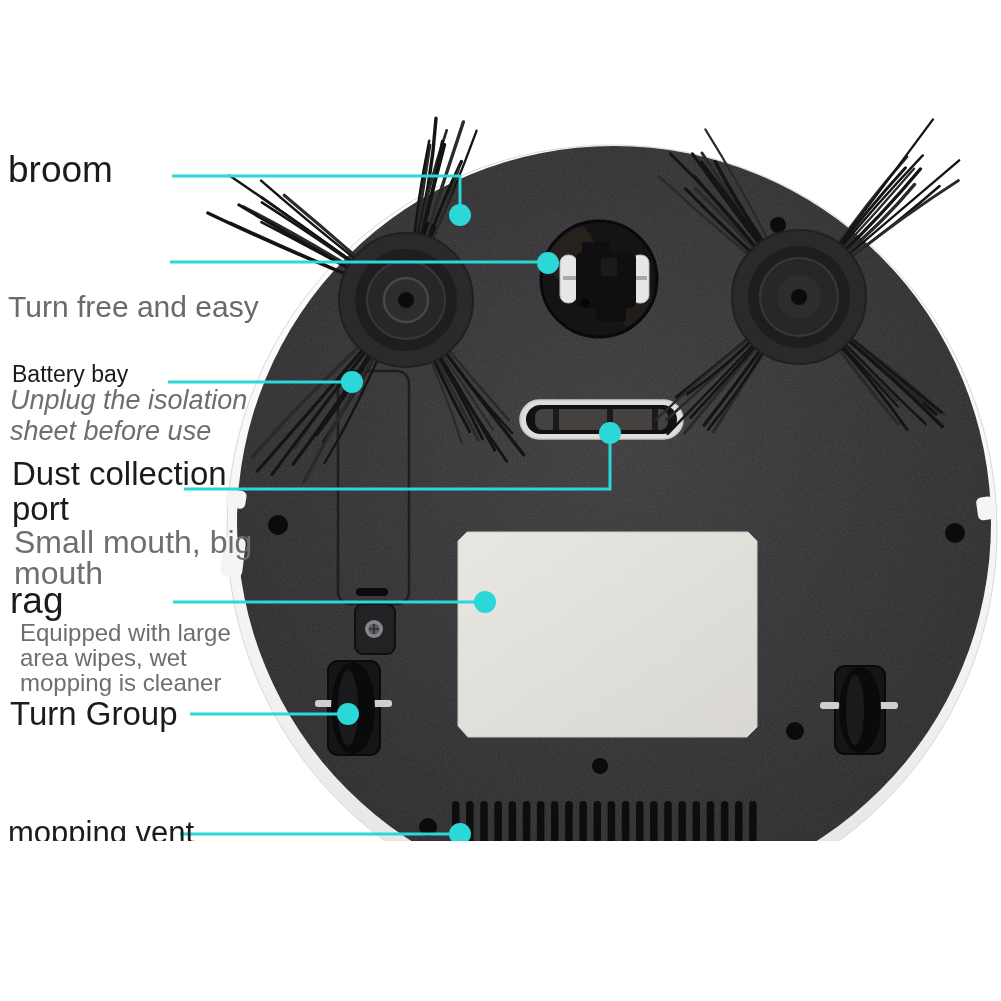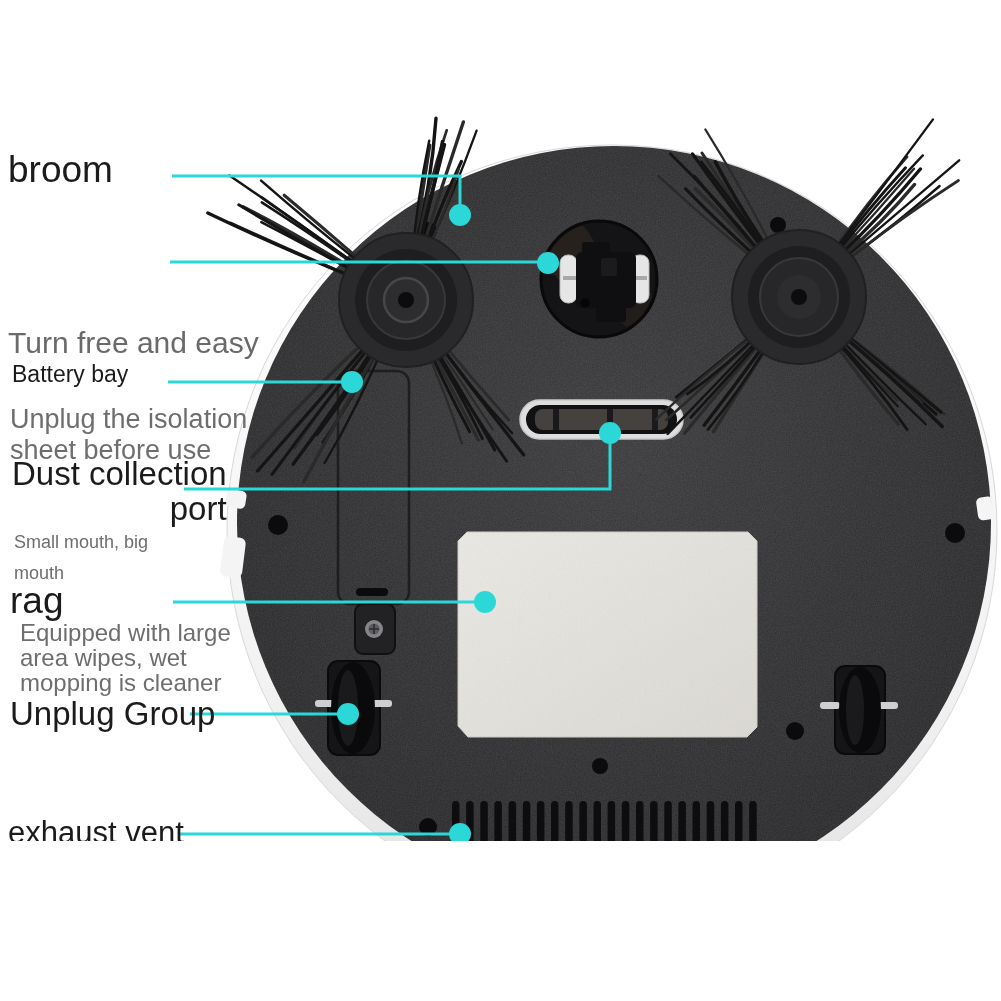--- a/index.html
+++ b/index.html
@@ -5,25 +5,25 @@
   html,body{margin:0;padding:0;background:#fff;}
   .stage{
     position:relative;width:1001px;height:841px;background:#ffffff;overflow:hidden;
     font-family:"Liberation Sans", sans-serif;
   }
   .stage svg{position:absolute;left:0;top:0;}
   .lab{position:absolute;white-space:pre-line;color:#1b1b1b;line-height:1.12;}
   .sub{color:#6e6e6e;}
   .t-broom   {left:8px;  top:149px; font-size:37px;}
   .t-univ    {left:14px; top:226px; font-size:31px; line-height:36px;}
-  .s-univ    {left:8px;  top:290px; font-size:30px; color:#6a6a6a;margin-top:36px;}
+  .s-univ    {left:8px;  top:290px; font-size:30px; color:#6a6a6a;}
   .t-batt    {left:12px; top:362px; font-size:23px;}
-  .s-batt    {left:10px; top:404px; font-size:27px; line-height:31px;}
-  .t-dust    {left:12px; top:456px; font-size:33px; line-height:35px;text-align:right;}
-  .s-dust    {left:14px; top:527px; font-size:18px; line-height:31px;}
+  .s-batt    {left:10px; top:385px; font-size:27px; line-height:31px;font-style:italic;}
+  .t-dust    {left:12px; top:456px; font-size:33px; line-height:35px;}
+  .s-dust    {left:14px; top:527px; font-size:32px; line-height:31px;}
   .t-rag     {left:10px; top:580px; font-size:37px;}
   .s-rag     {left:20px;  top:620px; font-size:24px; line-height:25px;}
   .t-round   {left:10px; top:696px; font-size:33px;}
   .t-vent    {left:8px;  top:816px; font-size:31px;}
 </style>
 </head>
 <body>
 
 <div class="stage">
 
@@ -311,16 +311,16 @@
   <div class="lab t-dust">Dust collection
 port</div>
   <div class="lab sub s-dust">Small mouth, big
 mouth</div>
 
   <div class="lab t-rag">rag</div>
   <div class="lab sub s-rag">Equipped with large
 area wipes, wet
 mopping is cleaner</div>
 
-  <div class="lab t-round">Unplug Group</div>
-
-  <div class="lab t-vent">exhaust vent</div>
+  <div class="lab t-round">Turn Group</div>
+
+  <div class="lab t-vent">mopping vent</div>
 </div>
 
 </body></html>

